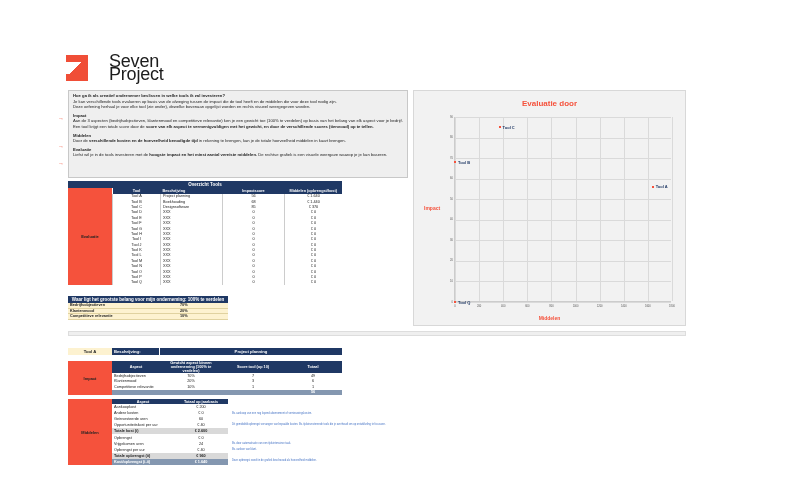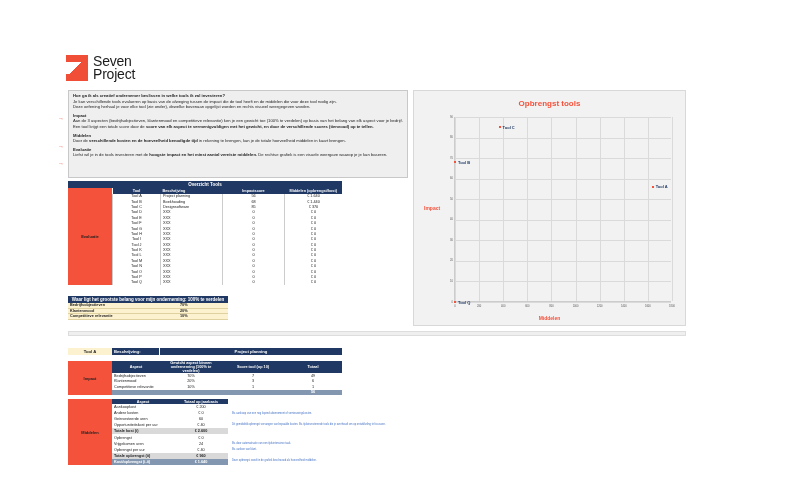--- a/index.html
+++ b/index.html
@@ -4,21 +4,21 @@
 <style>
   * { box-sizing: border-box; margin: 0; padding: 0; }
   body { width: 800px; height: 500px; background: #ffffff; font-family: "Liberation Sans", sans-serif; position: relative; overflow: hidden; color: #222; }
   .abs { position: absolute; }
   
   .logo { left: 66px; top: 53px; width: 120px; height: 30px; display: flex; align-items: center; }
   .logo-mark { width: 22px; height: 26px; position: relative; margin-right: 5px; }
   .logo-mark .bar1 { position: absolute; left: 0; top: 0; width: 22px; height: 7px; background: #f04e37; }
   .logo-mark .diag { position: absolute; left: 0; top: 6px; width: 22px; height: 20px; background: linear-gradient(135deg, transparent 40%, #f04e37 40%, #f04e37 100%); }
   .logo-mark .bar2 { position: absolute; left: 0; top: 19px; width: 22px; height: 7px; background: #f04e37; }
-  .logo-text { font-size: 14px; line-height: 13px; color: #1c1c1c; letter-spacing: -0.2px; }
+  .logo-text { font-size: 18px; line-height: 13px; color: #1c1c1c; letter-spacing: -0.2px; margin-left: 16px; }
   
   .intro { left: 68px; top: 90px; width: 340px; height: 88px; background: #efefef; border: 1px solid #c8c8c8; padding: 2px 4px; font-size: 4.2px; line-height: 5.6px; }
   .intro b { font-weight: bold; }
   .intro .sec { margin-top: 3px; }
   .arrow { position: absolute; left: 58px; font-size: 6px; color: #f04e37; }
   
   .ov { left: 68px; top: 181px; width: 274px; }
   .navy { background: #1f3864; color: #fff; }
   .ov-title { height: 7px; font-size: 4.5px; text-align: center; line-height: 7px; font-weight: bold; }
   .ov-body { display: flex; }
@@ -226,21 +226,21 @@
       <span>Klantenmood</span>
       <span>20%</span>
     </div>
   <div class="wt-row">
       <span>Competitieve relevantie</span>
       <span>10%</span>
     </div>
 </div>
 
 <div class="abs chart">
-  <div class="chart-title">Opbrengst tools</div>
+  <div class="chart-title">Evaluatie door</div>
   <div class="y-label">Impact</div>
   <div class="x-label">Middelen</div>
   <div class="plot" id="plot">
       <div class="gl-h" style="top: 185px;"></div>
       <div class="ytick" style="top: 183.5px;">0</div>
       <div class="gl-h" style="top: 164.444px;"></div>
       <div class="ytick" style="top: 162.944px;">10</div>
       <div class="gl-h" style="top: 143.889px;"></div>
       <div class="ytick" style="top: 142.389px;">20</div>
       <div class="gl-h" style="top: 123.333px;"></div>

